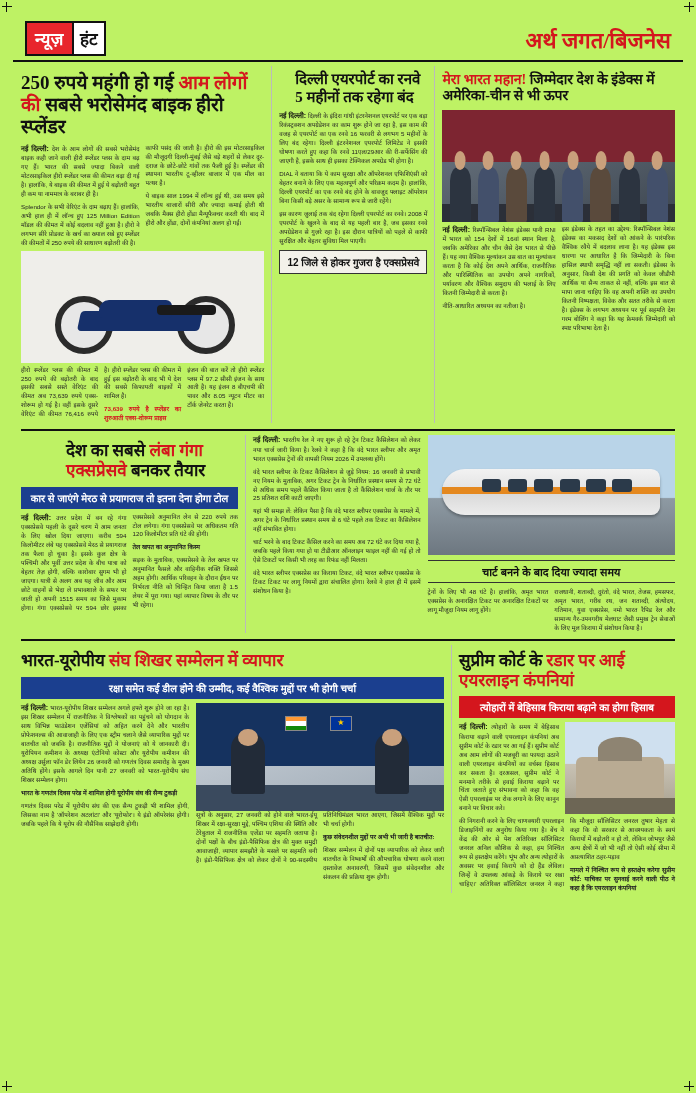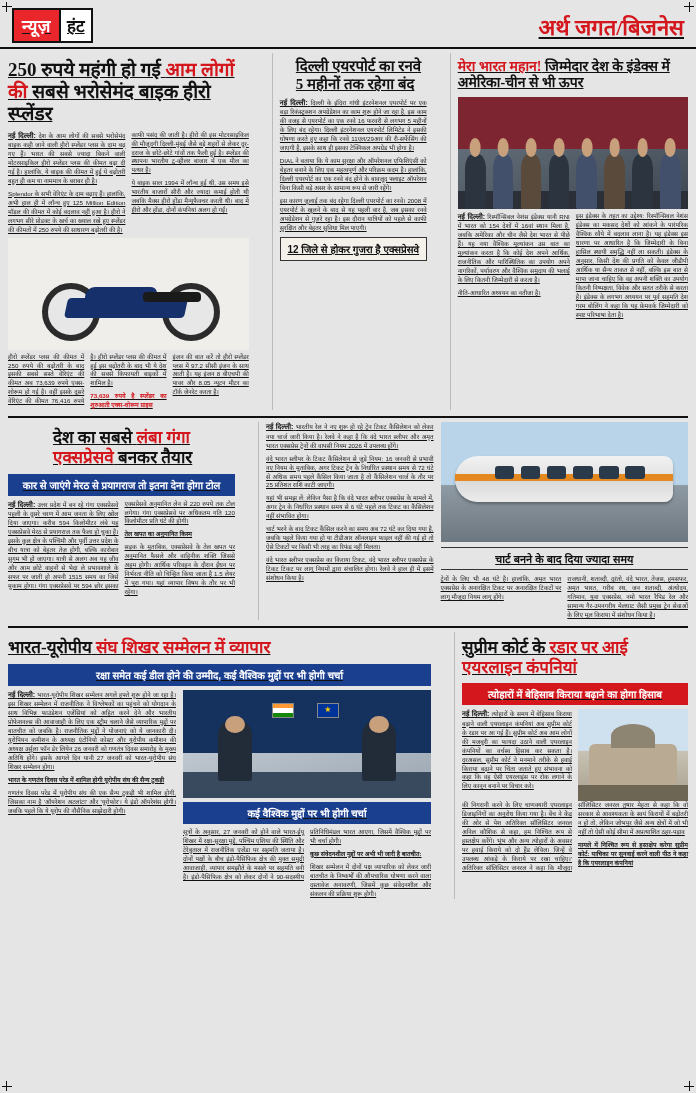--- a/index.html
+++ b/index.html
@@ -1,30 +1,30 @@
 <!DOCTYPE html>
 <html><head>
 <meta charset="utf-8">
 <style>
   html,body{margin:0;padding:0;background:#ffffff;}
   body{width:696px;height:1093px;font-family:"Liberation Sans",sans-serif;color:#111;overflow:hidden;}
-  .page{position:relative;width:696px;height:1093px;background:#e5e5e5;padding:0;box-sizing:border-box;text-decoration:underline;}
+  .page{position:relative;width:696px;height:1093px;background:#bef264;padding:13px;box-sizing:border-box;}
 
   
   .masthead{display:flex;align-items:center;justify-content:space-between;padding:8px 12px 4px 12px;border-bottom:2px solid #111;}
   .logo{display:flex;align-items:center;}
   .logo-box{background:#e8262c;color:#fff;font-weight:bold;font-size:17px;padding:4px 8px;border:2px solid #111;letter-spacing:0.5px;}
   .logo-box2{background:#fff;color:#111;font-weight:bold;font-size:17px;padding:4px 6px;border:2px solid #111;border-left:none;}
   .master-center{font-size:22px;font-weight:bold;color:#d4161d;font-family:"Liberation Serif",serif;text-align:center;}
   .master-right{display:flex;align-items:center;gap:6px;}
   .date-txt{font-size:9px;color:#333;}
   .page-no{color:#d4161d;font-size:30px;font-weight:bold;border-left:2px solid #d4161d;padding-left:6px;line-height:1;}
 
   
-  .grid{display:flex;gap:16px;padding:0 8px;}
+  .grid{display:flex;gap:0;padding:0 8px;}
   .col{box-sizing:border-box;}
   .rule-v{border-left:1px solid #bbb;}
 
   h1.head{font-size:19px;line-height:1.15;margin:6px 0 6px 0;font-weight:bold;color:#111;font-family:"Liberation Serif",serif;}
   h1.head .red{color:#d4161d;}
   h2.head2{font-size:15px;line-height:1.2;margin:4px 0 5px 16px;font-weight:bold;font-family:"Liberation Serif",serif;}
   h3.sub{font-size:11px;font-weight:bold;margin:4px 0 3px;}
   .byline{font-size:7px;font-weight:bold;color:#111;}
   p.body{font-size:6.2px;line-height:1.45;text-align:justify;margin:0 0 4px 0;color:#222;}
   .cols2{column-count:2;column-gap:6px;}
@@ -220,21 +220,20 @@
           <div class="photo" style="height:108px;">
             <div class="backdrop" style="background:#15325f;height:58%;"></div>
             <div class="stage" style="height:24%;background:#3a4a5e;"></div>
             <div style="position:absolute;left:14%;bottom:16%;width:14%;height:56%;background:#222b38;border-radius:40% 40% 6% 6%/25% 25% 4% 4%;"></div>
             <div style="position:absolute;left:17%;bottom:60%;width:8%;height:16%;background:#c9a07c;border-radius:50%;"></div>
             <div style="position:absolute;right:14%;bottom:16%;width:14%;height:56%;background:#222b38;border-radius:40% 40% 6% 6%/25% 25% 4% 4%;"></div>
             <div style="position:absolute;right:17%;bottom:60%;width:8%;height:16%;background:#c9a07c;border-radius:50%;"></div>
             <div style="position:absolute;left:36%;top:12%;width:20px;height:13px;" class="flag flag-in"></div>
             <div style="position:absolute;left:54%;top:12%;width:20px;height:13px;" class="flag flag-eu"></div>
           </div>
-          <div class="banner" style="margin-top:4px;">कई वैश्विक मुद्दों पर भी होगी चर्चा</div>
           <div class="cols2">
             <p class="body">सूत्रों के अनुसार, 27 जनवरी को होने वाले भारत-ईयू शिखर में रक्षा-सुरक्षा मुद्दे, पश्चिम एशिया की स्थिति और टेरेबुताल में राजनीतिक एजेंडा पर सहमति जताया है। दोनों पक्षों के बीच इंडो-पैसिफिक क्षेत्र की मुक्त समुद्री आवाजाही, व्यापार समझौते के मसले पर सहमति बनी है। इंडो-पैसिफिक क्षेत्र को लेकर दोनों ने 90-सदस्यीय प्रतिनिधिमंडल भारत आएगा, जिसमें वैश्विक मुद्दों पर भी चर्चा होगी।</p>
             <p class="body" style="font-weight:bold;">कुछ संवेदनशील मुद्दों पर अभी भी जारी है बातचीत:</p>
             <p class="body">शिखर सम्मेलन में दोनों पक्ष व्यापारिक को लेकर जारी बातचीत के निष्कर्षों की औपचारिक घोषणा करने वाला दस्तावेज अनावरणी, जिसमें कुछ संवेदनशील और संकलन की प्रक्रिया शुरू होगी।</p>
           </div>
         </div>
       </div>
     </div>
 
     <div class="col rule-v" style="width:250px;padding-left:7px;">

